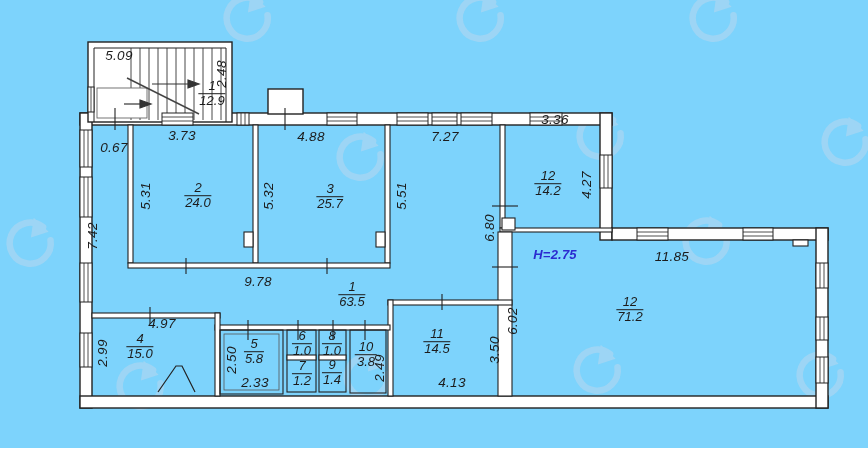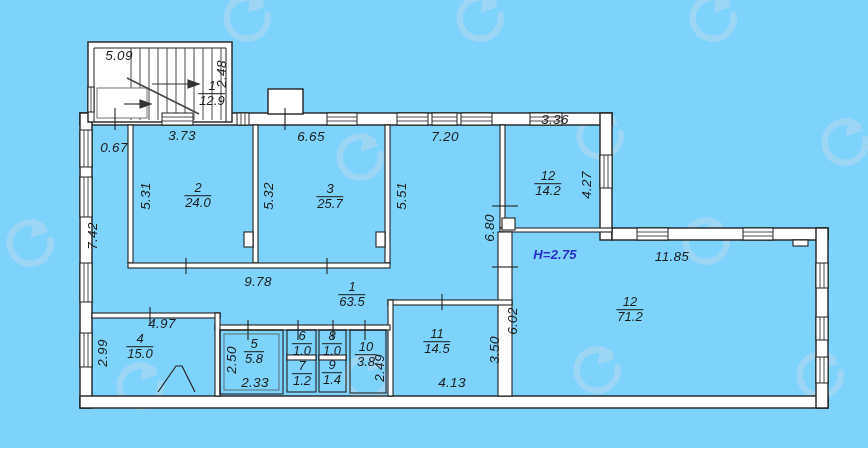--- a/index.html
+++ b/index.html
@@ -210,22 +210,22 @@
       <line x1="298" y1="320" x2="298" y2="340"></line>
       <line x1="333" y1="320" x2="333" y2="340"></line>
       <line x1="365" y1="320" x2="365" y2="340"></line>
     </g>
   </svg>
 
   <div class="dim" style="left:119px;top:55px">5.09</div>
   <div class="dim rot" style="left:221px;top:74px">2.48</div>
   <div class="dim" style="left:114px;top:147px">0.67</div>
   <div class="dim" style="left:182px;top:135px">3.73</div>
-  <div class="dim" style="left:311px;top:136px">6.65</div>
-  <div class="dim" style="left:445px;top:136px">7.20</div>
+  <div class="dim" style="left:311px;top:136px">4.88</div>
+  <div class="dim" style="left:445px;top:136px">7.27</div>
   <div class="dim" style="left:555px;top:119px">3.36</div>
   <div class="dim rot" style="left:92px;top:236px">7.42</div>
   <div class="dim rot" style="left:145px;top:196px">5.31</div>
   <div class="dim rot" style="left:268px;top:196px">5.32</div>
   <div class="dim rot" style="left:401px;top:196px">5.51</div>
   <div class="dim rot" style="left:586px;top:185px">4.27</div>
   <div class="dim rot" style="left:489px;top:228px">6.80</div>
   <div class="dim" style="left:258px;top:281px">9.78</div>
   <div class="dim" style="left:672px;top:256px">11.85</div>
   <div class="dim rot" style="left:512px;top:321px">6.02</div>

